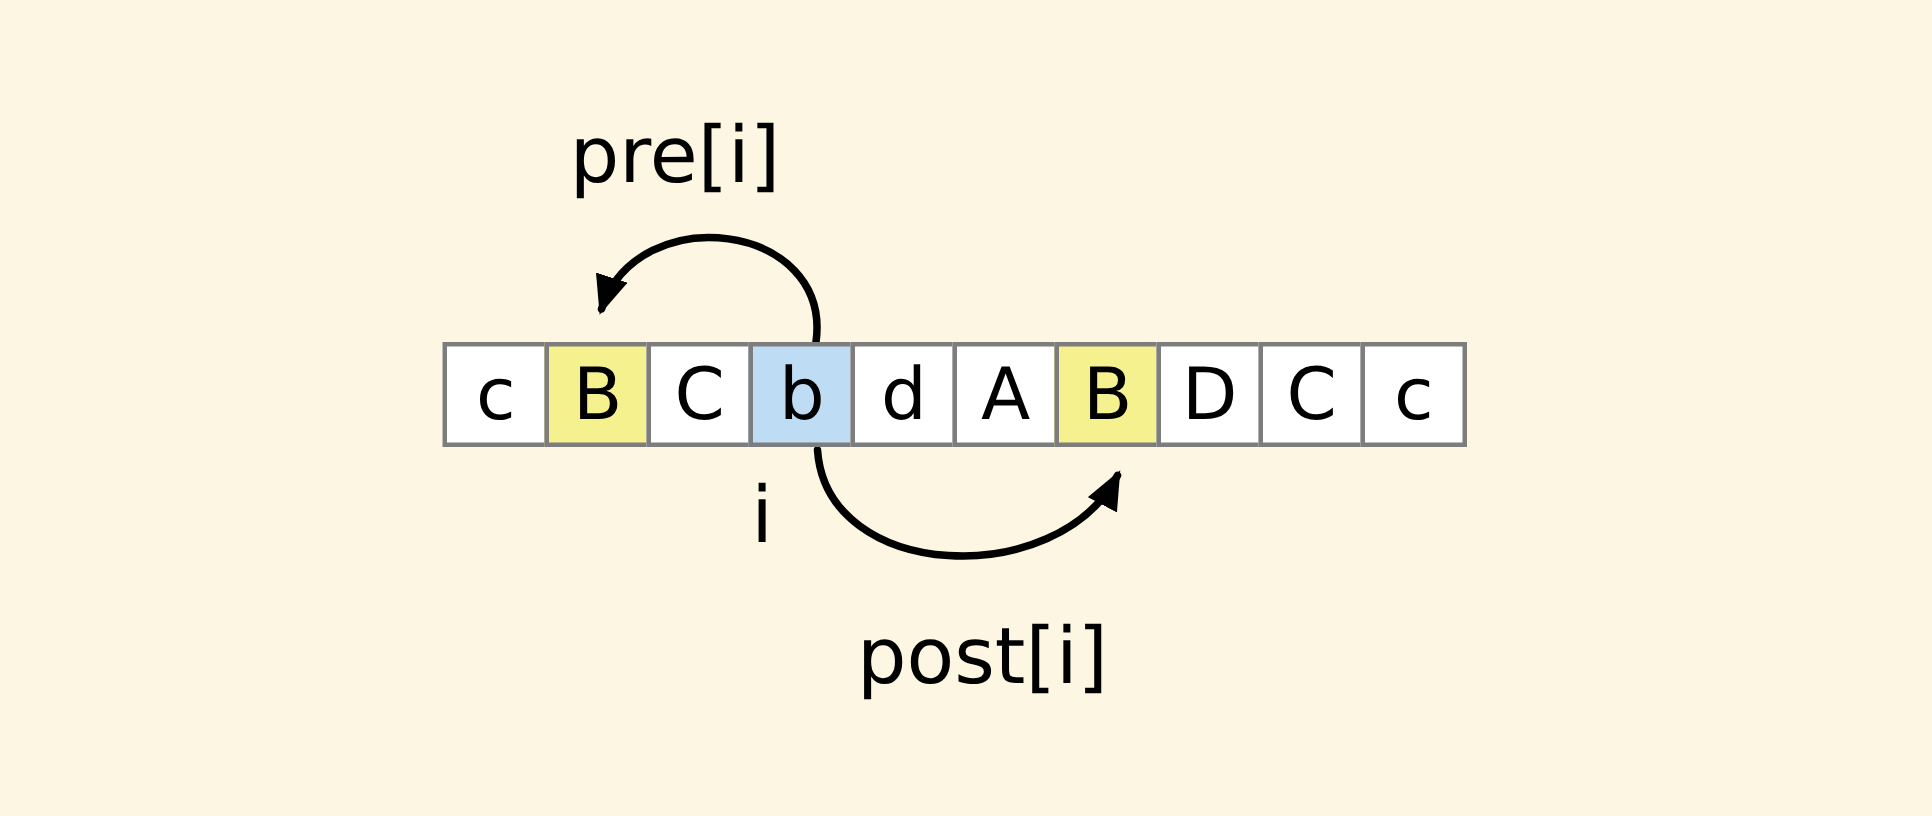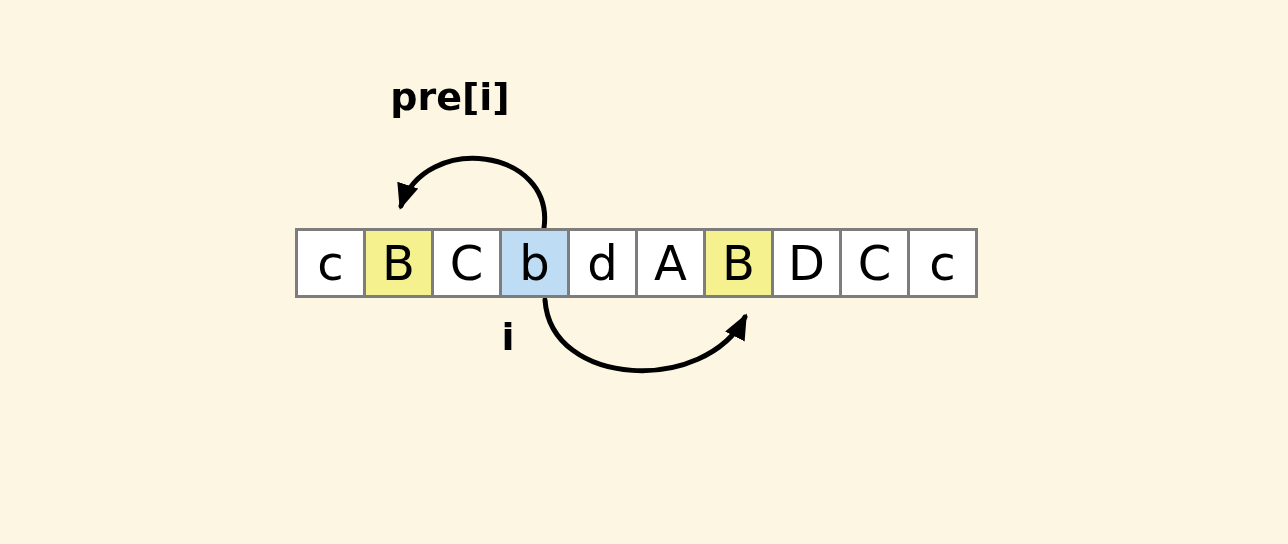--- a/index.html
+++ b/index.html
@@ -49,22 +49,22 @@
   }
   .cell[data-highlight="yellow"] {
     background: #F5F18F;
   }
   .cell[data-highlight="blue"] {
     background: #BEDCF3;
   }
   .label {
     position: absolute;
     color: #000000;
-    font-weight: 700;
-    font-size: 38px;
+    font-weight: 400;
+    font-size: 52px;
     text-align: center;
     line-height: 1;
     white-space: nowrap;
   }
   .pre-label  { left: 370px; top: 78px;  width: 160px; }
   .index-label{ left: 478px; top: 318px; width: 60px;  }
   .post-label { left: 565px; top: 412px; width: 180px; }
 </style>
 </head>
 <body>
@@ -91,14 +91,15 @@
       <div class="cell" data-highlight="none">d</div>
       <div class="cell" data-highlight="none">A</div>
       <div class="cell" data-highlight="yellow">B</div>
       <div class="cell" data-highlight="none">D</div>
       <div class="cell" data-highlight="none">C</div>
       <div class="cell" data-highlight="none">c</div>
     </div>
 
   <div class="label index-label">i</div>
 
+  <div class="label post-label">post[i]</div>
 
 </div>
 
 </body></html>

